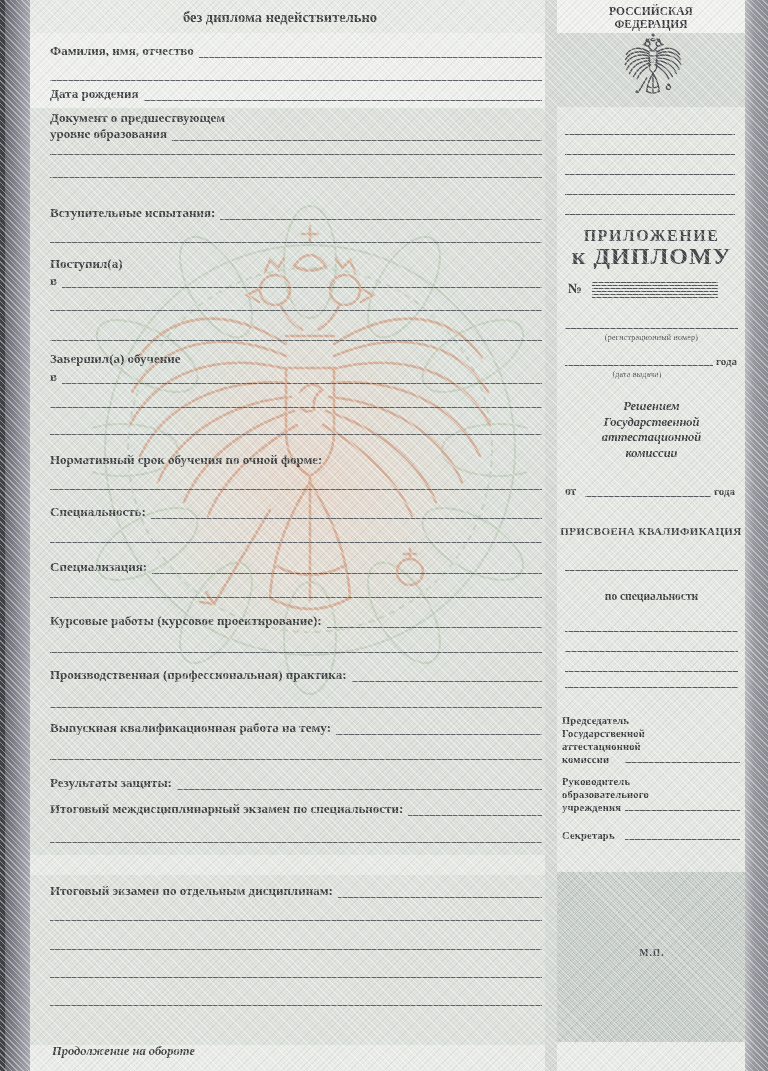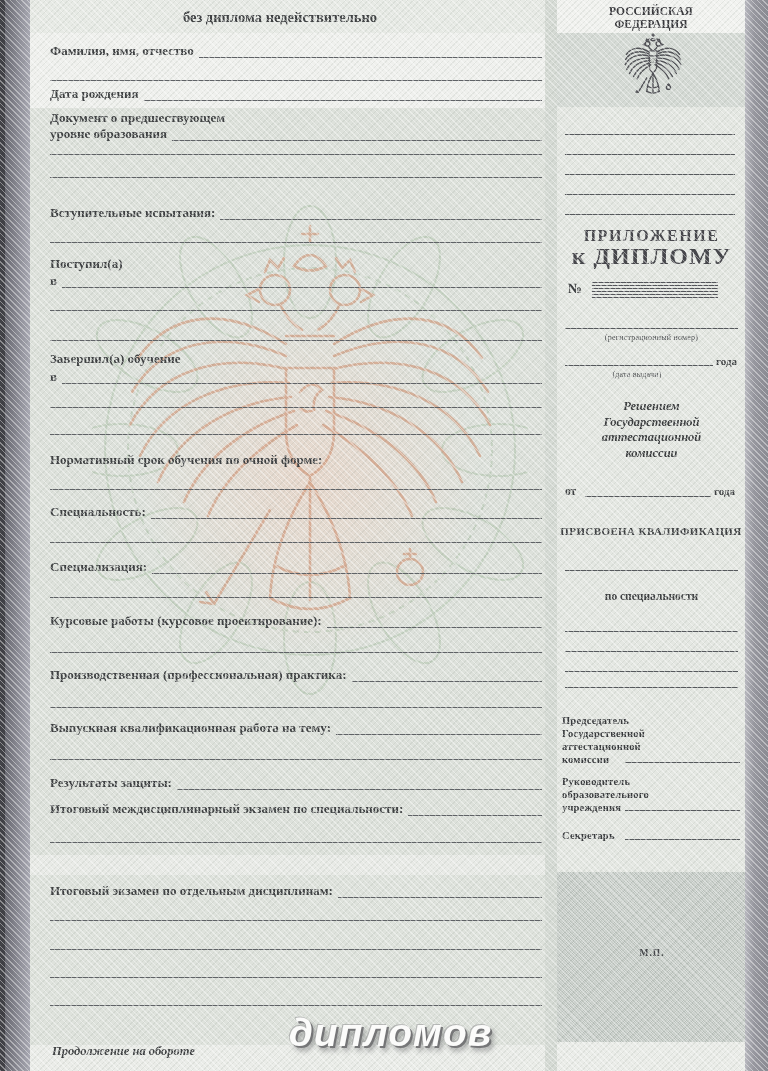--- a/index.html
+++ b/index.html
@@ -278,18 +278,17 @@
     <div>образовательного</div>
     <div>учреждения</div>
   </div>
   <div class="rline" style="left:625px;top:810px;width:115px;"></div>
 
   <div class="t sig" style="left:562px;top:829px;">Секретарь</div>
   <div class="rline" style="left:625px;top:839px;width:115px;"></div>
 
   <div class="t ctr" style="left:602px;top:948px;width:100px;font-weight:700;font-size:9.5px;letter-spacing:1px;color:#44464a;z-index:2;">М.П.</div>
 
-  <div class="wm" style="left:283px;top:1011px;width:215px;">дипломов</div>
 
   <div class="spine"></div>
   <div class="edge-l"></div>
   <div class="edge-r"></div>
 </div>
 
 </body></html>

